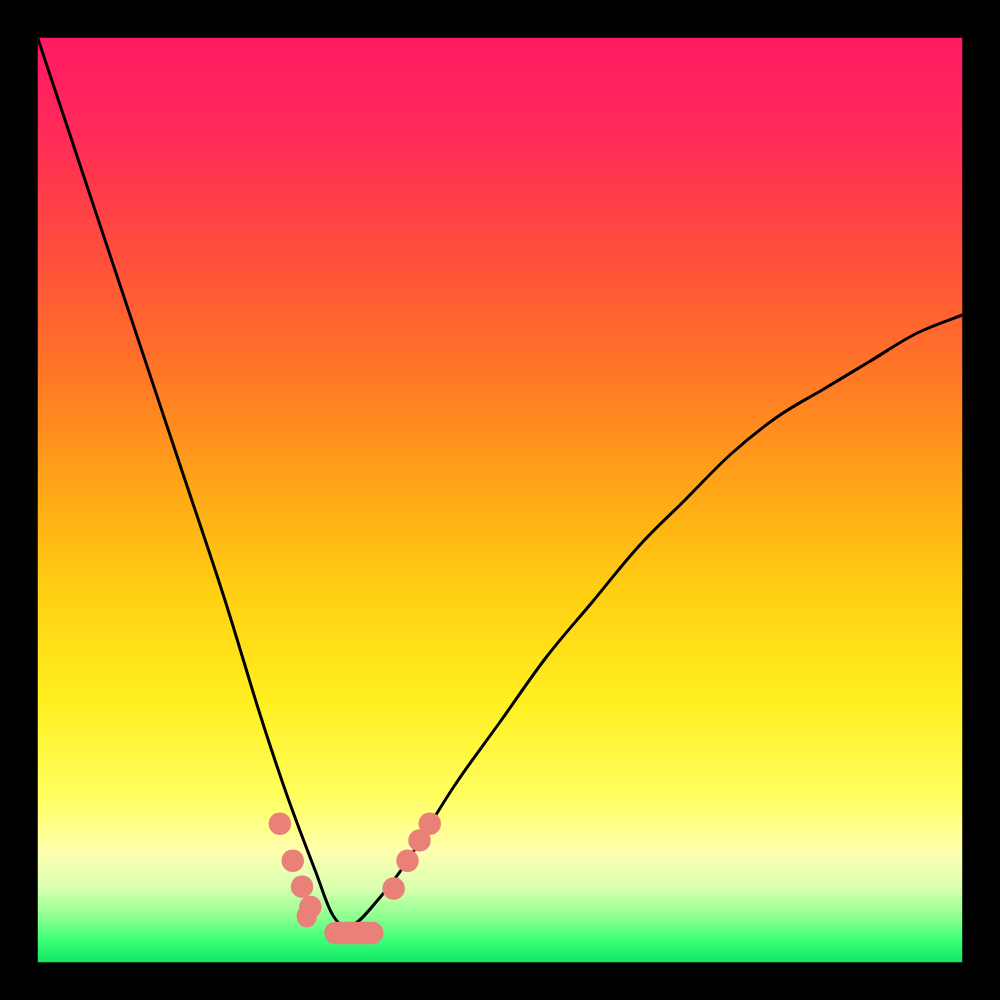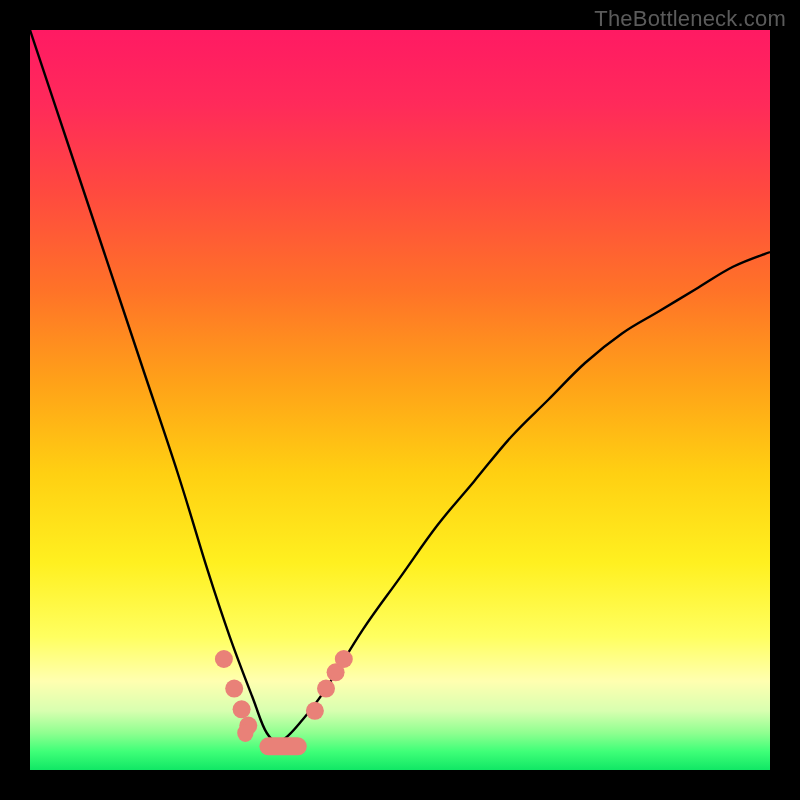--- a/index.html
+++ b/index.html
@@ -76,14 +76,13 @@
           <circle cx="284.9" cy="680.8" r="9" fill="#e98178"></circle>
           <circle cx="296.0" cy="658.6" r="9" fill="#e98178"></circle>
           <circle cx="305.6" cy="642.3" r="9" fill="#e98178"></circle>
           <circle cx="313.8" cy="629.0" r="9" fill="#e98178"></circle>
           <rect x="207.2" y="694.0" width="16.3" height="18" rx="9" fill="#e98178"></rect>
           <rect x="229.4" y="707.3" width="47.4" height="18" rx="9" fill="#e98178"></rect>
         </g>
     </svg>
   </div>
 
-  <div class="watermark">TheBottleneck.com</div>
 </div>
 
 </body></html>

